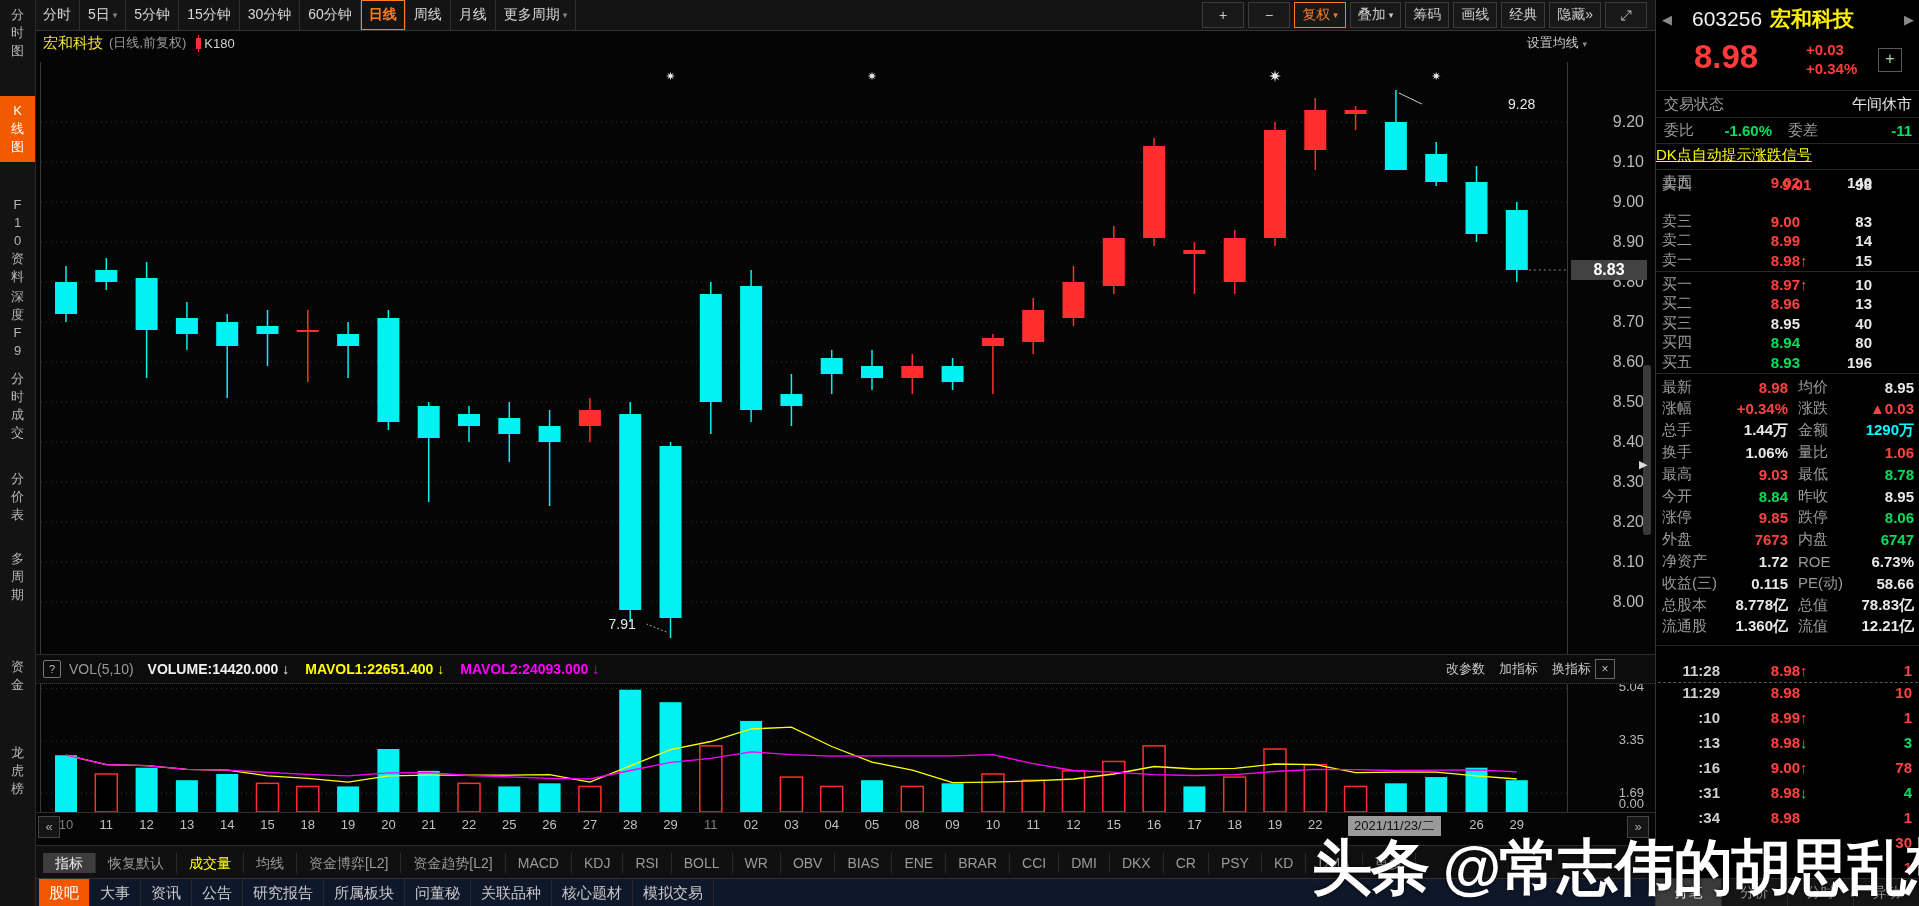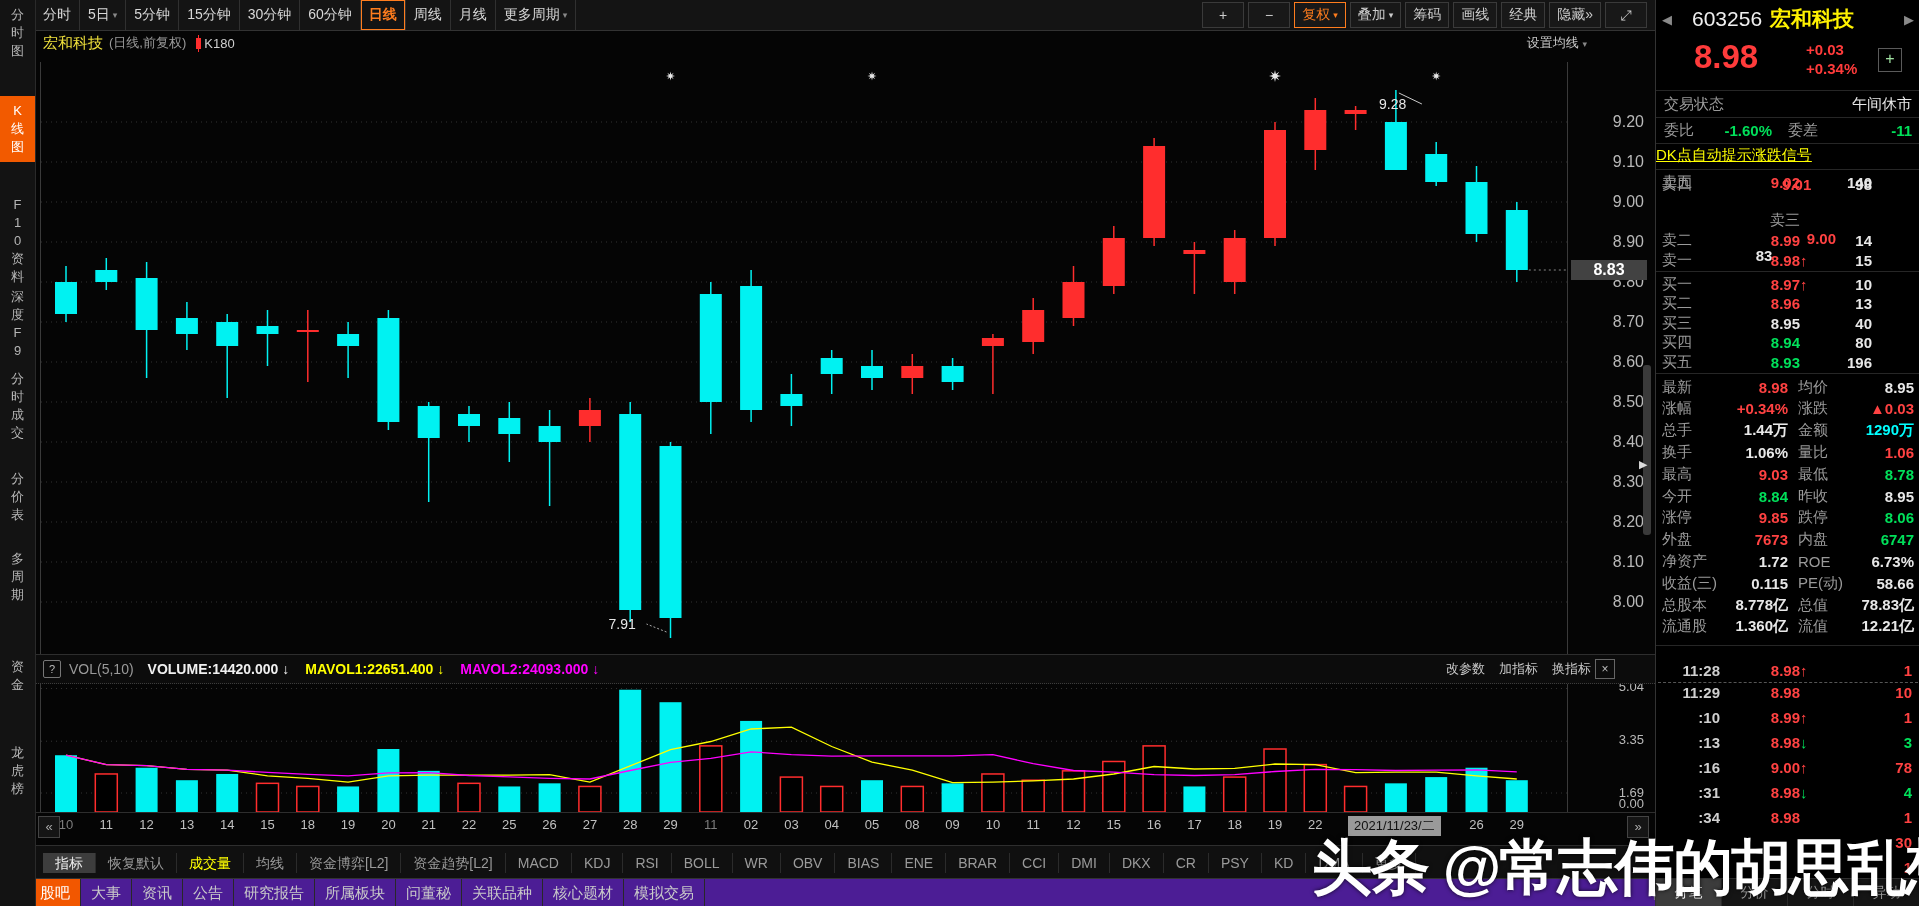--- a/index.html
+++ b/index.html
@@ -51,21 +51,21 @@
   .xlab.month{color:#7d7d7d;}
   #x-prev{position:absolute;left:3px;top:3px;width:20px;height:20px;border:1px solid #444;color:#aaa;font-size:13px;text-align:center;line-height:19px;background:#151515;}
   #x-next{position:absolute;left:1592px;top:3px;width:20px;height:20px;border:1px solid #444;color:#aaa;font-size:13px;text-align:center;line-height:19px;background:#151515;}
   #x-tooltip{position:absolute;left:1313px;top:3px;height:20px;background:#9a9a9a;color:#111;font-size:13px;line-height:20px;padding:0 6px;}
   
   #indicator-bar{position:absolute;left:35px;top:845px;width:1620px;height:33px;background:#101010;border-top:1px solid #2e2e2e;display:flex;align-items:center;z-index:2;}
   .ind-tab{padding:0 12px;font-size:14px;color:#9a9a9a;border-right:1px solid #2b2b2b;height:20px;line-height:20px;cursor:pointer;white-space:nowrap;}
   .ind-tab.boxed{background:#3d3d3d;color:#eee;margin-left:8px;}
   .ind-tab.yellow{color:#ffff00;}
   
-  #bottom-nav{position:absolute;left:4px;top:878px;width:1655px;height:28px;background:#4c1d95;border-top:1px solid #333;display:flex;align-items:stretch;z-index:2;}
+  #bottom-nav{position:absolute;left:13px;top:878px;width:1655px;height:28px;background:#0f172a;border-top:1px solid #333;display:flex;align-items:stretch;z-index:2;}
   .nav-item{display:flex;align-items:center;justify-content:center;font-size:15px;color:#c9c9c9;padding:0 10px;border-right:1px solid #282828;cursor:pointer;white-space:nowrap;}
   .nav-item.active{background:#f25700;color:#fff;}
   #nav-grid-icon{position:absolute;right:18px;top:5px;color:#888;font-size:15px;}
   
   #right-panel{position:absolute;left:1655px;top:0;width:264px;height:906px;background:#000;border-left:1px solid #333;z-index:6;font-size:15px;}
   .rp-div{position:absolute;left:0;width:264px;border-top:1px solid #262626;}
   #rp-head{position:absolute;top:0;left:0;width:264px;height:38px;display:flex;align-items:center;}
   .rp-arrow{color:#8a8a8a;font-size:13px;padding:0 6px;cursor:pointer;}
   #rp-code{color:#efefef;font-size:21px;margin-left:14px;}
   #rp-name{color:#fff200;font-size:21px;font-weight:bold;margin-left:8px;flex:1;}
@@ -375,21 +375,21 @@
         <div class="axis-label" style="top: 363px;">8.50</div>
         <div class="axis-label" style="top: 403px;">8.40</div>
         <div class="axis-label" style="top: 443px;">8.30</div>
         <div class="axis-label" style="top: 483px;">8.20</div>
         <div class="axis-label" style="top: 523px;">8.10</div>
         <div class="axis-label" style="top: 563px;">8.00</div>
         <div class="vol-axis-label" style="top: 649px;">5.04</div>
         <div class="vol-axis-label" style="top: 702px;">3.35</div>
         <div class="vol-axis-label" style="top: 755px;">1.69</div>
         <div class="vol-axis-label" style="top: 766px;">0.00</div>
-        <div class="annot" style="left: 1344px; top: 66px;">9.28</div>
+        <div class="annot" style="left: 1473px; top: 66px;">9.28</div>
         <div class="annot" style="left: 573.5px; top: 586px;">7.91</div>
       </div>
     <div id="price-tag" style="top: 230px;">8.83</div>
     <div id="panel-handle"></div>
     <div id="panel-arrow">▶</div>
   </div>
 
   <div id="vol-header">
     <span id="q-icon">?</span>
     <span id="vol-ind">VOL(5,10)</span>
@@ -516,21 +516,21 @@
         <div class="book-row" style="top: 172px;">
           <span class="book-label">卖五</span>
           <span class="book-price red">9.02</span>
           <span class="book-vol">140</span>
         </div>
         <div class="book-row" style="top: 174px; gap: 44px;">
           <span class="book-label">卖四</span>
           <span class="book-price red">9.01</span>
           <span class="book-vol">98</span>
         </div>
-        <div class="book-row" style="top: 211.2px; flex-direction: column;">
+        <div class="book-row" style="top: 211.2px;">
           <span class="book-label">卖三</span>
           <span class="book-price red">9.00</span>
           <span class="book-vol">83</span>
         </div>
         <div class="book-row" style="top: 230.8px;">
           <span class="book-label">卖二</span>
           <span class="book-price red">8.99</span>
           <span class="book-vol">14</span>
         </div>
         <div class="book-row" style="top: 250.4px; align-items: center;">

